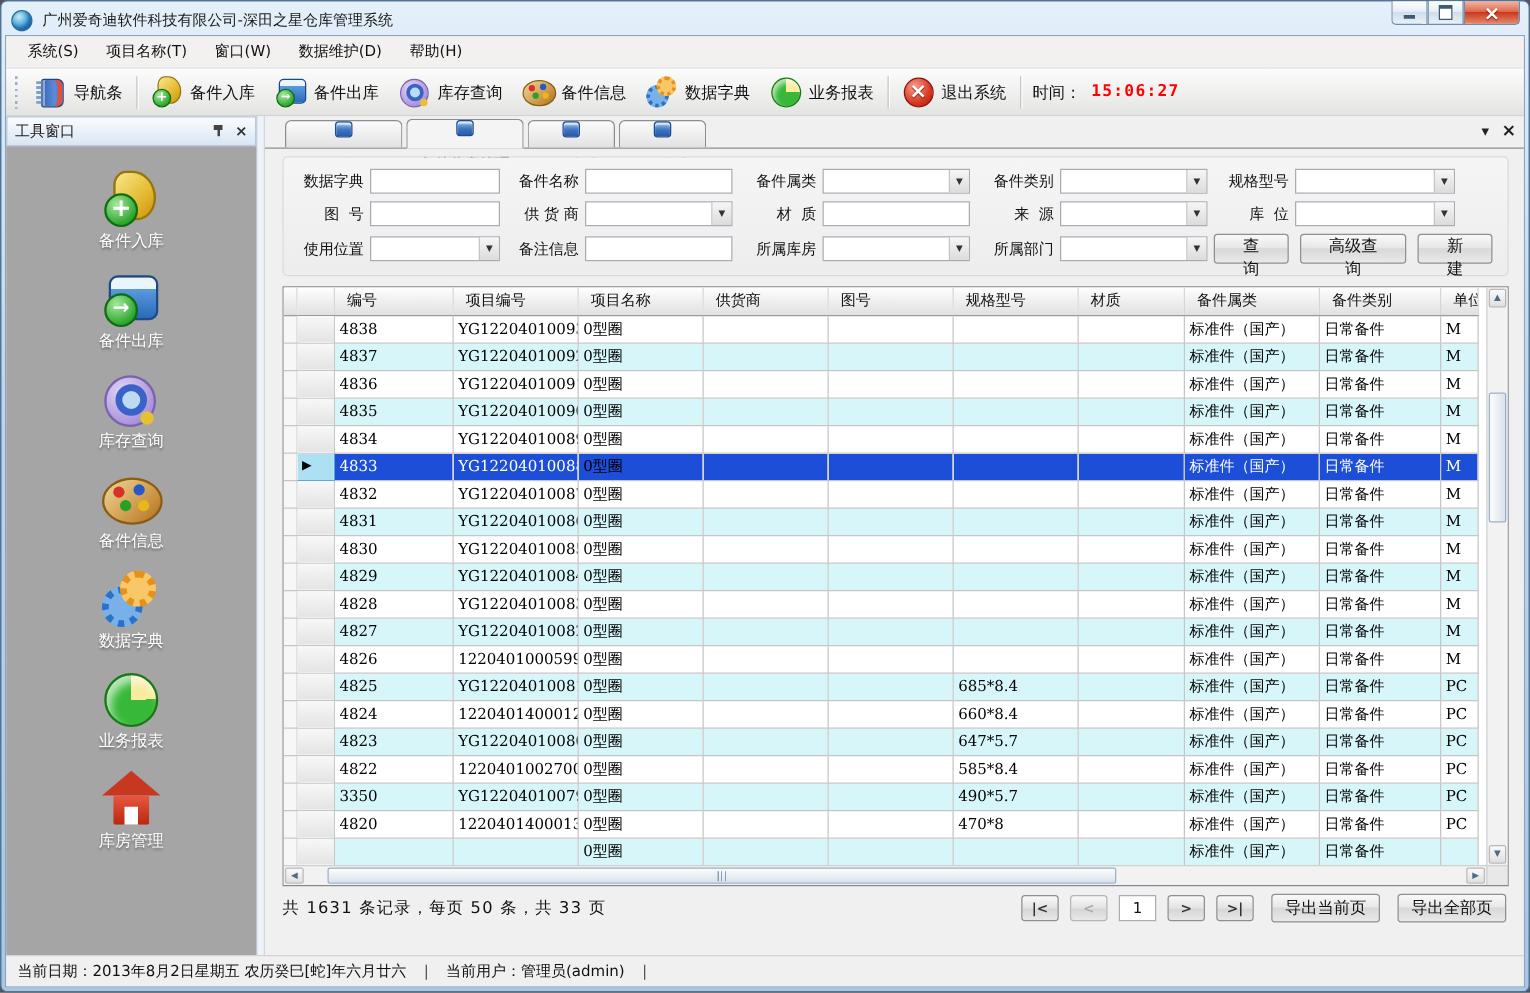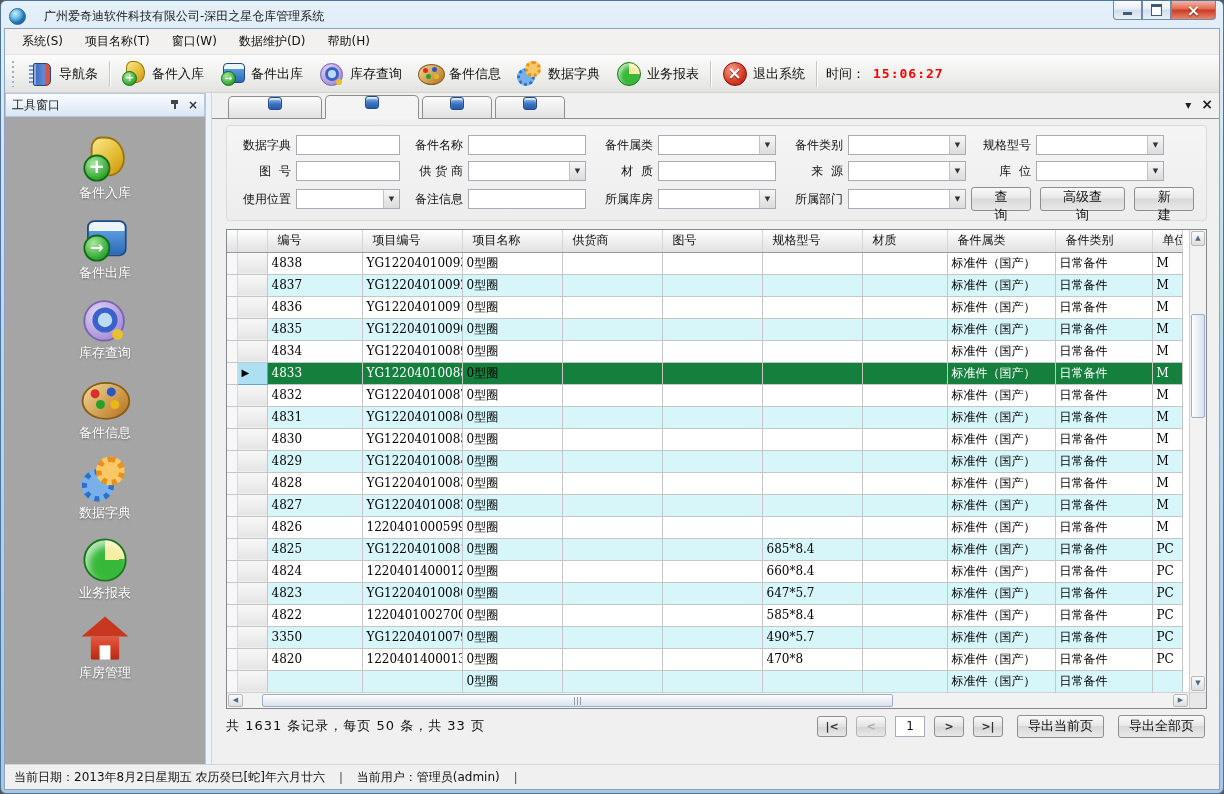--- a/index.html
+++ b/index.html
@@ -2,21 +2,21 @@
 <html><head>
 <meta charset="utf-8">
 <style>
   * { margin:0; padding:0; box-sizing:border-box; }
   html,body { width:1224px; height:794px; overflow:hidden; background:#555;
     font-family:"DejaVu Sans","Liberation Sans",sans-serif; }
 
   
   .frame { width:1224px; height:794px; border:1px solid #4e749c; border-radius:6px;
     background:linear-gradient(#e4f0fa,#bcd6ec 40%,#a9c7e3); padding:3px; display:flex; flex-direction:column; }
-  .titlebar { height:24px; display:flex; align-items:center; gap:18px; padding:0 4px 0 5px; }
+  .titlebar { height:24px; display:flex; align-items:center; gap:8px; padding:0 4px 0 5px; }
   .title-text { font-size:12px; color:#1a1a1a; flex:1; white-space:nowrap; overflow:hidden; }
   .app-icon { width:17px; height:17px; border-radius:50%; flex:none;
     background:radial-gradient(circle at 35% 30%,#c2f0f8,#3f9bd8 55%,#1c5ca8);
     border:1px solid #2a6a98; box-shadow:inset -2px -2px 3px rgba(0,60,120,.45); }
   .win-btns { display:flex; align-self:flex-start; margin-top:-3px; }
   .wbtn { width:29px; height:19px; border:1px solid #6f8ba5; border-top:none; background:linear-gradient(#fdfefe,#e6eef6 45%,#cfdded 50%,#e9f1f8);
     display:flex; align-items:center; justify-content:center; }
   .wbtn-min { border-radius:0 0 0 4px; }
   .wbtn-min::after { content:""; width:9px; height:3px; background:#3f5a75; margin-top:6px; }
   .wbtn-max::after { content:""; width:9px; height:8px; border:1px solid #3f5a75; border-top:3px solid #3f5a75; background:#fff; }
@@ -144,21 +144,21 @@
   .grid th { height:22px; background:linear-gradient(#ffffff,#ececec 60%,#e1e1e1);
     border-right:1px solid #d6d6d6; border-bottom:1px solid #9a9a9a; font-size:12px; font-weight:normal;
     text-align:left; padding:0 4px 0 10px; color:#111; white-space:nowrap; overflow:hidden; }
   .grid td { height:22px; font-size:12px; padding:0 4px; border-right:1px solid #c6c6c6; border-bottom:1px solid #c6c6c6;
     white-space:nowrap; overflow:hidden; color:#000;
     font-family:"DejaVu Serif","Liberation Serif",serif; }
   .grid td.rh0 { background:#f7f7f7; border-right:1px solid #d8d8d8; }
   .grid td.rh1 { background:linear-gradient(#f8f8f8,#e4e4e4); position:relative; }
   .grid tr.alt td { background:#d6f6f9; }
   .grid tr.alt td.rh0 { background:#f7f7f7; } .grid tr.alt td.rh1 { background:linear-gradient(#f8f8f8,#e4e4e4); }
-  .grid tr.sel td { background:#15803d; color:#fff; }
+  .grid tr.sel td { background:#1d4ed8; color:#fff; }
   .grid tr.sel td.rh0 { background:#f7f7f7; }
   .grid tr.sel td.rh1 { background:#aee0f4; border:1px solid #58a8d8; }
   .grid tr.sel td.rh1::after { content:"▶"; position:absolute; left:4px; top:4px; font-size:10px; color:#000;
     font-family:"DejaVu Sans",sans-serif; }
   .grid tr.sel td.focus-cell { color:#000; }
 
   
   .vscroll { border-left:1px solid #d0d0d0; background:#f2f2f2; display:flex; flex-direction:column; padding:1px; }
   .sb-btn { height:15px; width:100%; background:linear-gradient(#fafafa,#dfdfdf); border:1px solid #b9b9b9; border-radius:2px;
     text-align:center; flex:none; }

